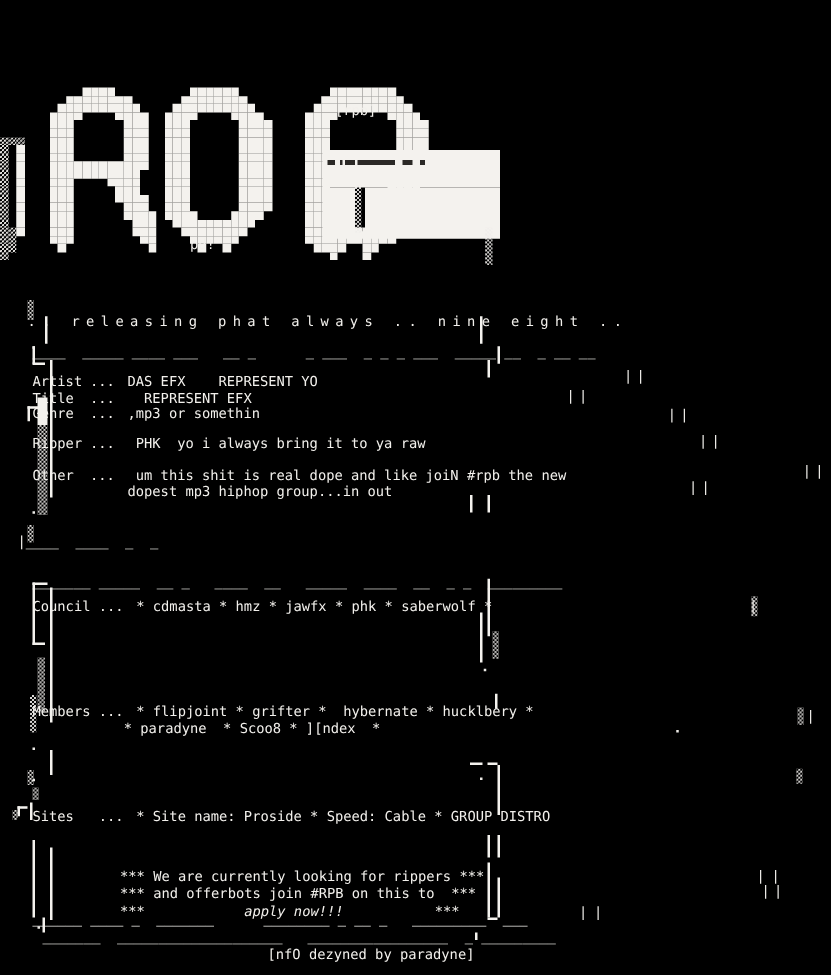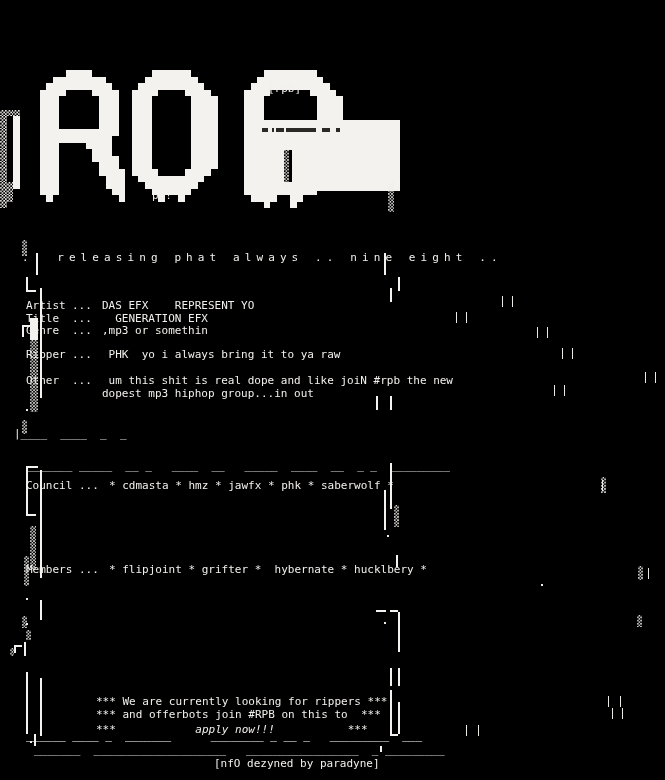--- a/index.html
+++ b/index.html
@@ -1563,42 +1563,45 @@
       <i class="off"></i>
       <i class="off"></i>
     </div>
 
   <div class="t" style="left:268px; top:83px;">[rpb]</div>
 
   <div class="t" style="left:152px; top:190px;">pd!</div>
 
   <div class="t tag" style="left:22px; top:252px;">.. releasing phat always .. nine eight ..</div>
 
+  <div class="rule" style="left:26px; top:276px;">____  _____ ____ ___   __ _      _ ___  _ _ _ ___  _____ __  _ __ __</div>
   <div class="rule" style="left:14px; top:428px;">|____  ____  _  _</div>
   <div class="rule" style="left:26px; top:460px;">_______ _____  __ _   ____  __   _____  ____  __  _ _  _________</div>
   <div class="rule" style="left:26px; top:732px;font-family:Liberation Mono, monospace;">______ ____ _  _______      ________ _ __ _   _________  ___</div>
   <div class="rule" style="left:34px; top:744px;font-style:italic;">_______  ____________________   _________________  _ _________</div>
 
   <div>
     <div class="t" style="left:26px; top:300px;"><span class="lbl" style="width:46px">Artist</span><span style="display:inline-block;width:30px">...</span><span>DAS EFX    REPRESENT YO</span></div>
 
-    <div class="t" style="left:26px; top:312.5px;"><span class="lbl" style="width:46px">Title</span><span style="display:inline-block;width:30px">...</span><span>  GENERATION EFX</span></div>
+    <div class="t" style="left:26px; top:312.5px;"><span class="lbl" style="width:46px">Title</span><span style="display:inline-block;width:30px">...</span><span>  REPRESENT EFX</span></div>
 
     <div class="t" style="left:26px; top:325px;"><span class="lbl" style="width:46px">Genre</span><span style="display:inline-block;width:30px">...</span><span>,mp3 or somethin</span></div>
 
     <div class="t" style="left:26px; top:349px;"><span class="lbl" style="width:46px">Ripper</span><span style="display:inline-block;width:30px">...</span><span> PHK  yo i always bring it to ya raw</span></div>
 
     <div class="t" style="left:26px; top:375px;"><span class="lbl" style="width:46px">Other</span><span style="display:inline-block;width:30px">...</span><span> um this shit is real dope and like joiN #rpb the new</span></div>
     <div class="t" style="left:102px; top:387.5px;">dopest mp3 hiphop group...in out</div>
   </div>
 
   <div class="t" style="left:26px; top:480px;"><span class="lbl" style="width:53px">Council</span><span style="display:inline-block;width:30px">...</span><span>* cdmasta * hmz * jawfx * phk * saberwolf *</span></div>
 
   <div class="t" style="left:26px; top:564px;"><span class="lbl" style="width:53px">Members</span><span style="display:inline-block;width:30px">...</span><span>* flipjoint * grifter *  hybernate * hucklbery *</span></div>
-
+  <div class="t" style="left:99px; top:576.5px;">* paradyne  * Scoo8 * ][ndex  *</div>
+
+  <div class="t" style="left:26px; top:648px;"><span class="lbl" style="width:53px">Sites</span><span style="display:inline-block;width:30px">...</span><span>* Site name: Proside * Speed: Cable * GROUP DISTRO</span></div>
 
   <div>
     <div class="t" style="left:96px; top:696px;"><span>***</span> <span>We are currently looking for rippers</span> <span>***</span></div>
 
     <div class="t" style="left:96px; top:708.5px;"><span>***</span> <span>and offerbots join #RPB on this to</span>  <span>***</span></div>
 
     <div class="t" style="left:96px; top:724px;font-style:italic;"><span>***</span>            <span>apply now!!!</span>           <span>***</span></div>
   </div>
 
   <div class="t" style="left:214px; top:758px;">[nfO dezyned by paradyne]</div>

